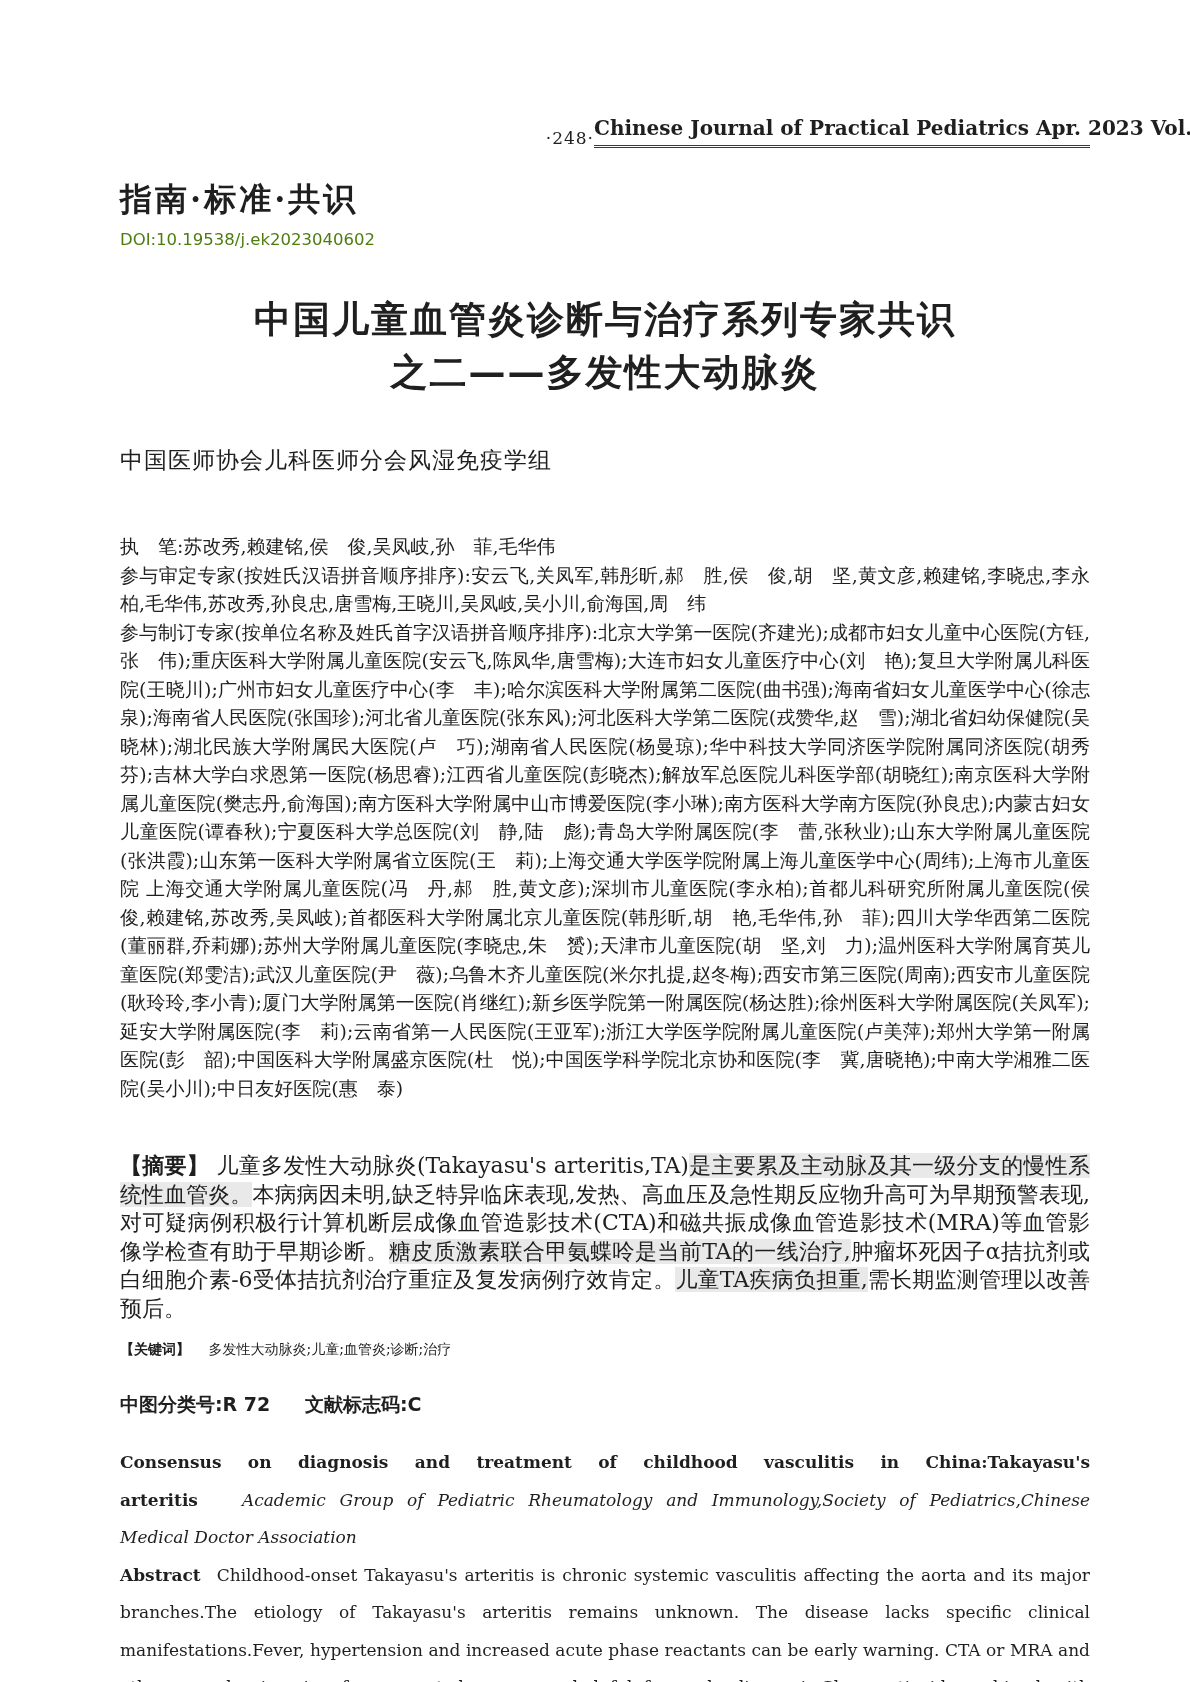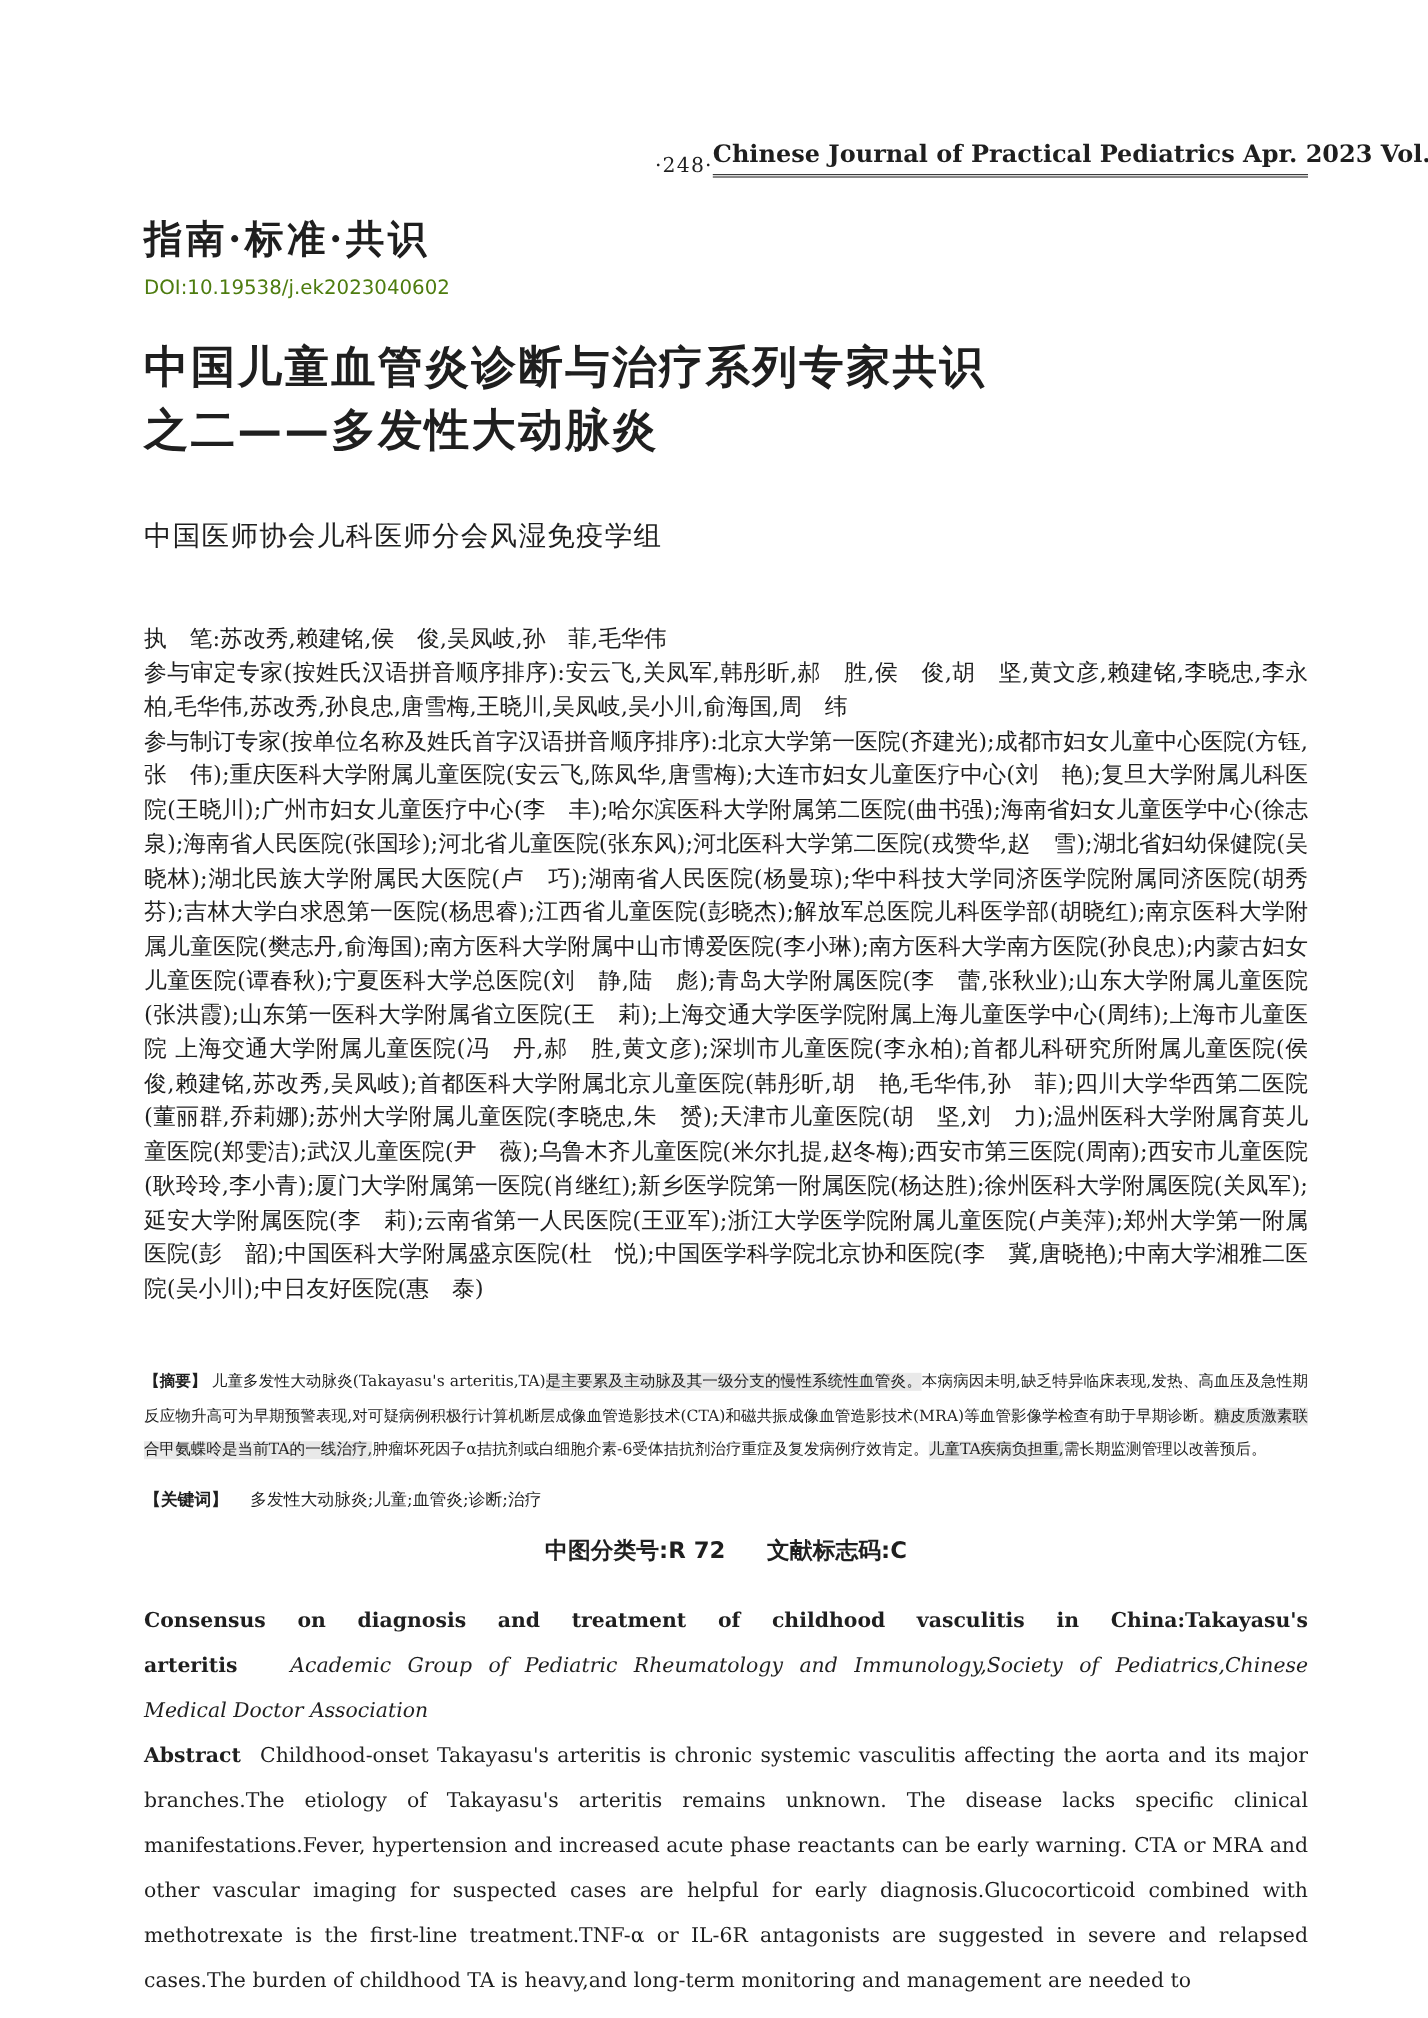--- a/index.html
+++ b/index.html
@@ -28,45 +28,45 @@
     margin-top: 30px; font-size: 32px; font-weight: bold;
     letter-spacing: 3px;
   }
   .doi {
     margin-top: 8px; font-size: 16.5px;
     font-family: "DejaVu Sans", sans-serif; color: #4d7c0f;
   }
 
   
   .title {
-    margin-top: 30px; 
+    margin-top: 44px; text-align: center;
     font-size: 37px; line-height: 53px; font-weight: bold;
     letter-spacing: 2px;
   }
   .byline { margin-top: 46px; text-align: left; font-size: 23px; letter-spacing: 1px; }
 
   
   .experts { margin-top: 56px; }
   .experts p {
     margin: 0; font-size: 19px; line-height: 28.5px;
     text-align: justify; text-justify: inter-ideograph;
   }
 
   
   .zh-abs {
-    margin-top: 50px; font-size: 13px; line-height: 28.5px;
+    margin-top: 50px; font-size: 22px; line-height: 28.5px;
     text-align: justify; text-justify: inter-ideograph;
   }
   .blabel { font-family: "DejaVu Sans", sans-serif; font-weight: bold; }
   .hl { background: #e9e9e9; }
   .kw-line { margin-top: 12px; font-size: 14px; line-height: 28.5px; }
   .kw-line .blabel { margin-right: 14px; }
   .clc-line {
-    margin-top: 14px; font-size: 19px; line-height: 28.5px;
-    font-family: "DejaVu Sans", sans-serif; font-weight: bold; text-align: center;
+    margin-top: 26px; font-size: 19px; line-height: 28.5px;
+    font-family: "DejaVu Sans", sans-serif; font-weight: bold;
   }
   .clc-line .gap { margin-left: 28px; }
 
   
   .en { margin-top: 26px; font-size: 17px; line-height: 37.5px; text-align: justify; }
   .en-title b { font-weight: bold; }
   .en-title i { margin-left: 44px; }
   .en-abs { margin-top: 0; }
   .en-abs .ablabel { font-weight: bold; margin-right: 16px; }
 </style>

